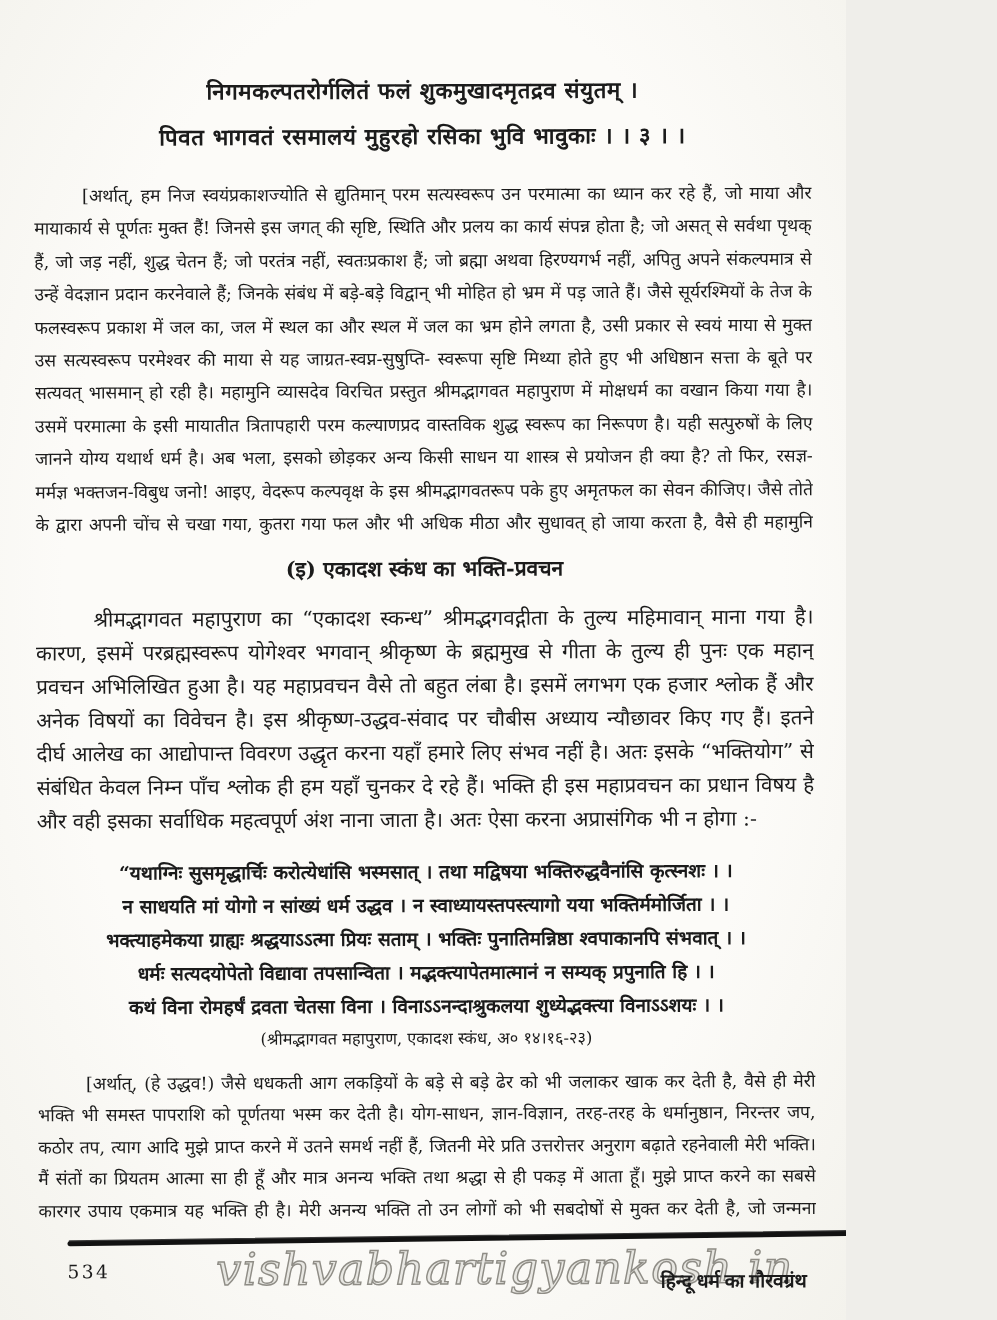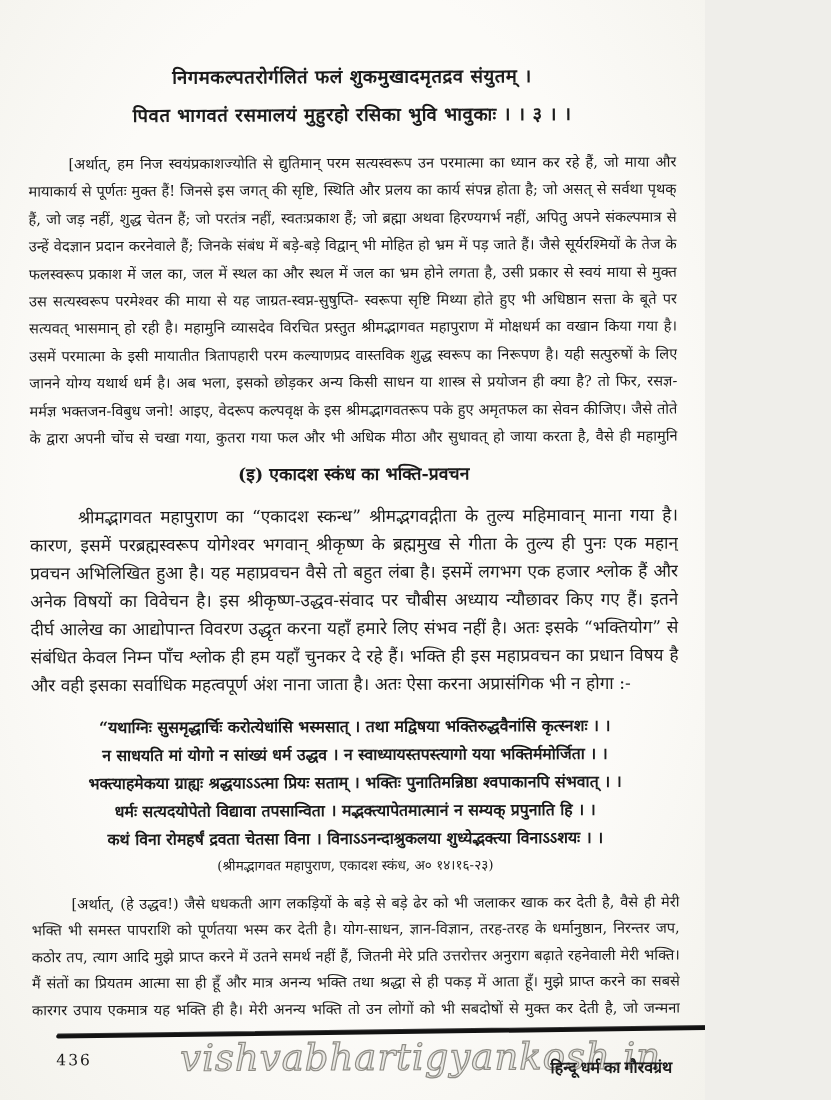--- a/index.html
+++ b/index.html
@@ -104,21 +104,21 @@
     </div>
 
     <div class="citation">(श्रीमद्भागवत महापुराण, एकादश स्कंध, अ० १४।१६-२३)</div>
 
     <div class="para para-bottom">[अर्थात्, (हे उद्धव!) जैसे धधकती आग लकड़ियों के बड़े से बड़े ढेर को भी जलाकर खाक कर देती है, वैसे ही मेरी भक्ति भी समस्त पापराशि को पूर्णतया भस्म कर देती है। योग-साधन, ज्ञान-विज्ञान, तरह-तरह के धर्मानुष्ठान, निरन्तर जप, कठोर तप, त्याग आदि मुझे प्राप्त करने में उतने समर्थ नहीं हैं, जितनी मेरे प्रति उत्तरोत्तर अनुराग बढ़ाते रहनेवाली मेरी भक्ति। मैं संतों का प्रियतम आत्मा सा ही हूँ और मात्र अनन्य भक्ति तथा श्रद्धा से ही पकड़ में आता हूँ। मुझे प्राप्त करने का सबसे कारगर उपाय एकमात्र यह भक्ति ही है। मेरी अनन्य भक्ति तो उन लोगों को भी सबदोषों से मुक्त कर देती है, जो जन्मना श्वपच कहे जाते हैं। उधर, जो मेरी भक्ति से वंचित रहा करते हैं, उनके चित्त को सत्य, दया, धर्म, तप से समन्वित विद्या तक पवित्र कर पाने में उस</div>
 
     <div class="rule"></div>
 
     <div class="footer">
       <span class="watermark">vishvabhartigyankosh.in</span>
-      <span class="page-number">436</span>
+      <span class="page-number">534</span>
       <span class="book-title">हिन्दू धर्म का गौरवग्रंथ</span>
     </div>
 
   </div>
 
   <div class="speck speck-1"></div>
   <div class="speck speck-2"></div>
 </div>
 
 </body></html>

